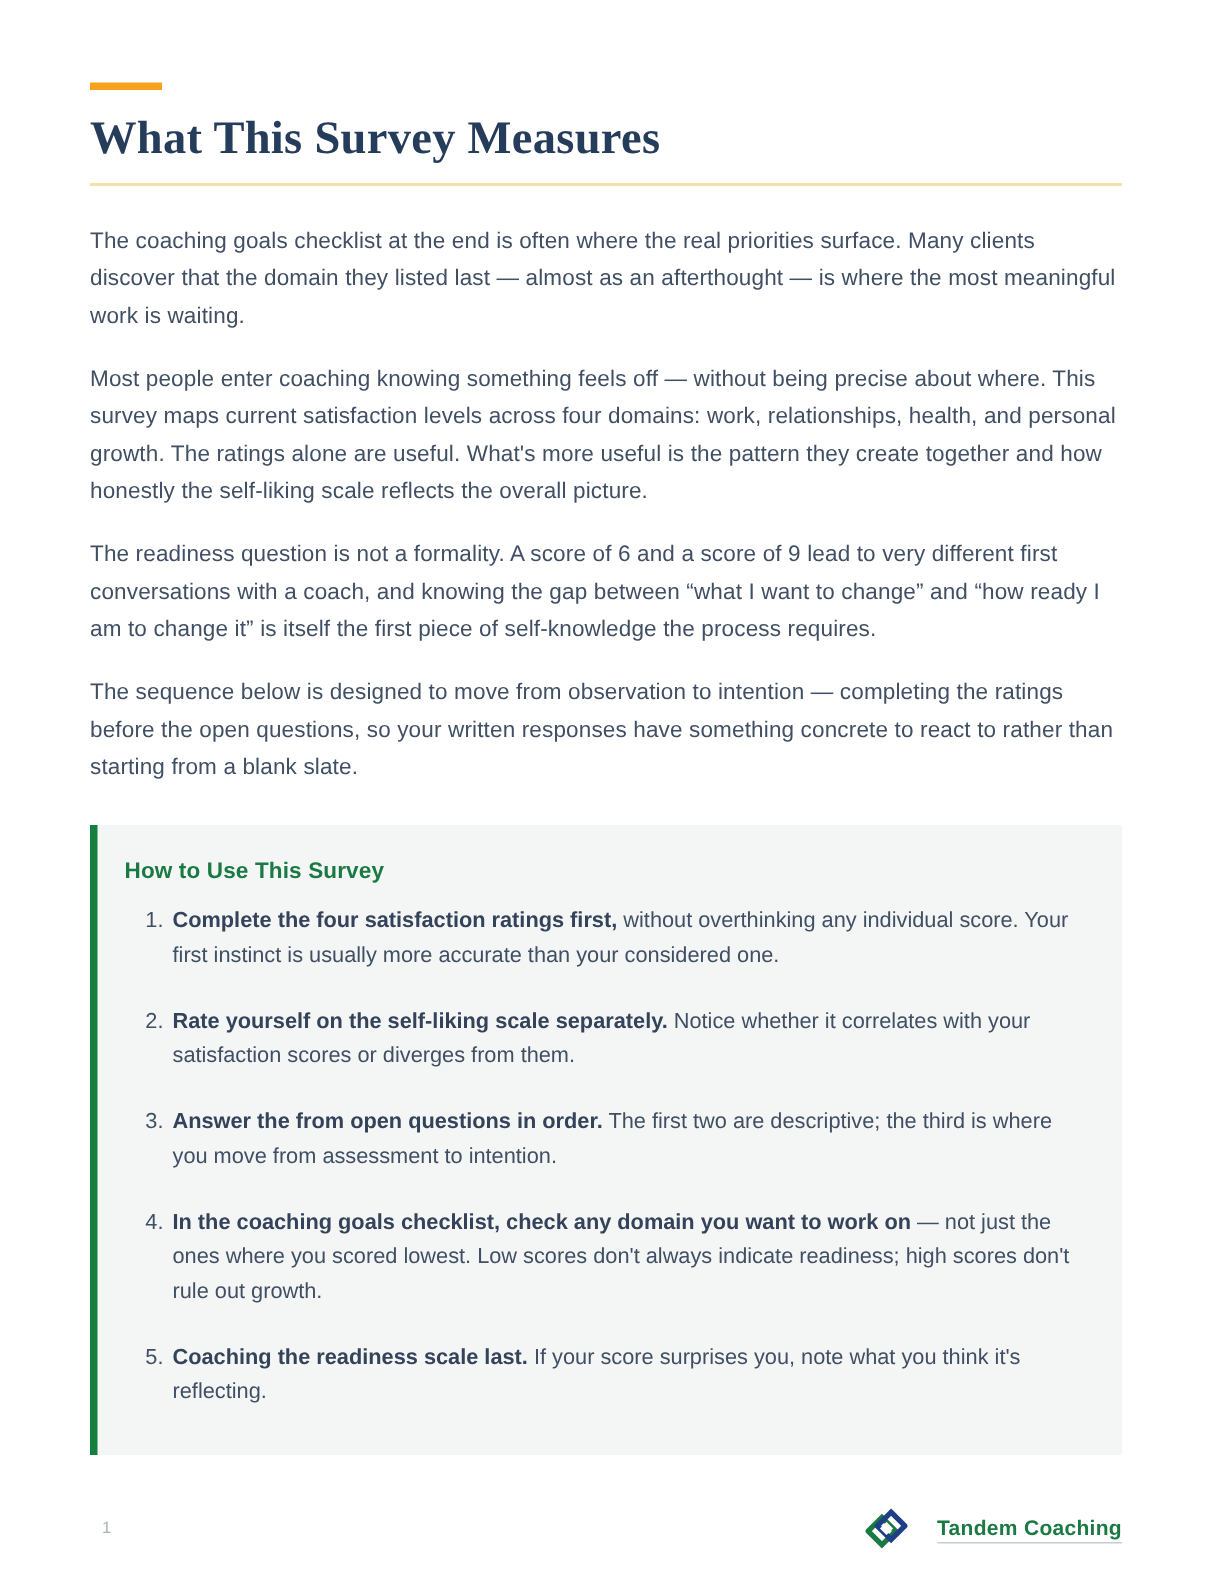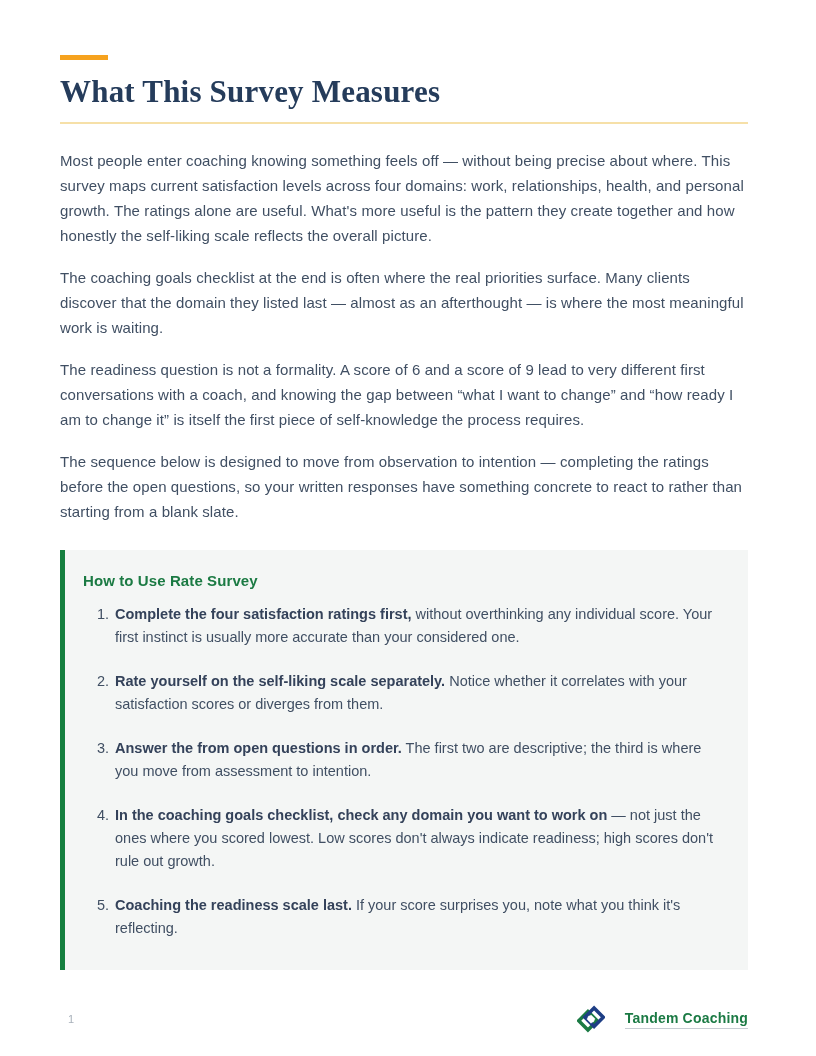--- a/index.html
+++ b/index.html
@@ -109,27 +109,27 @@
 
 <div class="page">
   <div class="content">
 
     <div class="accent-bar"></div>
 
     <h1 class="doc-title">What This Survey Measures</h1>
 
     <div class="title-rule"></div>
 
+    <p class="body-para">The coaching goals checklist at the end is often where the real priorities surface. Many clients discover that the domain they listed last — almost as an afterthought — is where the most meaningful work is waiting.</p>
     <p class="body-para">Most people enter coaching knowing something feels off — without being precise about where. This survey maps current satisfaction levels across four domains: work, relationships, health, and personal growth. The ratings alone are useful. What's more useful is the pattern they create together and how honestly the self-liking scale reflects the overall picture.</p>
-    <p class="body-para">The coaching goals checklist at the end is often where the real priorities surface. Many clients discover that the domain they listed last — almost as an afterthought — is where the most meaningful work is waiting.</p>
     <p class="body-para">The readiness question is not a formality. A score of 6 and a score of 9 lead to very different first conversations with a coach, and knowing the gap between “what I want to change” and “how ready I am to change it” is itself the first piece of self-knowledge the process requires.</p>
     <p class="body-para">The sequence below is designed to move from observation to intention — completing the ratings before the open questions, so your written responses have something concrete to react to rather than starting from a blank slate.</p>
 
     <div class="callout">
-      <div class="callout-heading">How to Use Rate Survey</div>
+      <div class="callout-heading">How to Use This Survey</div>
       <ol>
         <li><strong>Complete the four satisfaction ratings first,</strong><span> without overthinking any individual score. Your first instinct is usually more accurate than your considered one.</span></li>
         <li><strong>Rate yourself on the self-liking scale separately.</strong><span> Notice whether it correlates with your satisfaction scores or diverges from them.</span></li>
         <li><strong>Answer the from open questions in order.</strong><span> The first two are descriptive; the third is where you move from assessment to intention.</span></li>
         <li><strong>In the coaching goals checklist, check any domain you want to work on</strong><span> — not just the ones where you scored lowest. Low scores don't always indicate readiness; high scores don't rule out growth.</span></li>
         <li><strong>Coaching the readiness scale last.</strong><span> If your score surprises you, note what you think it's reflecting.</span></li>
       </ol>
     </div>
 
   </div>

